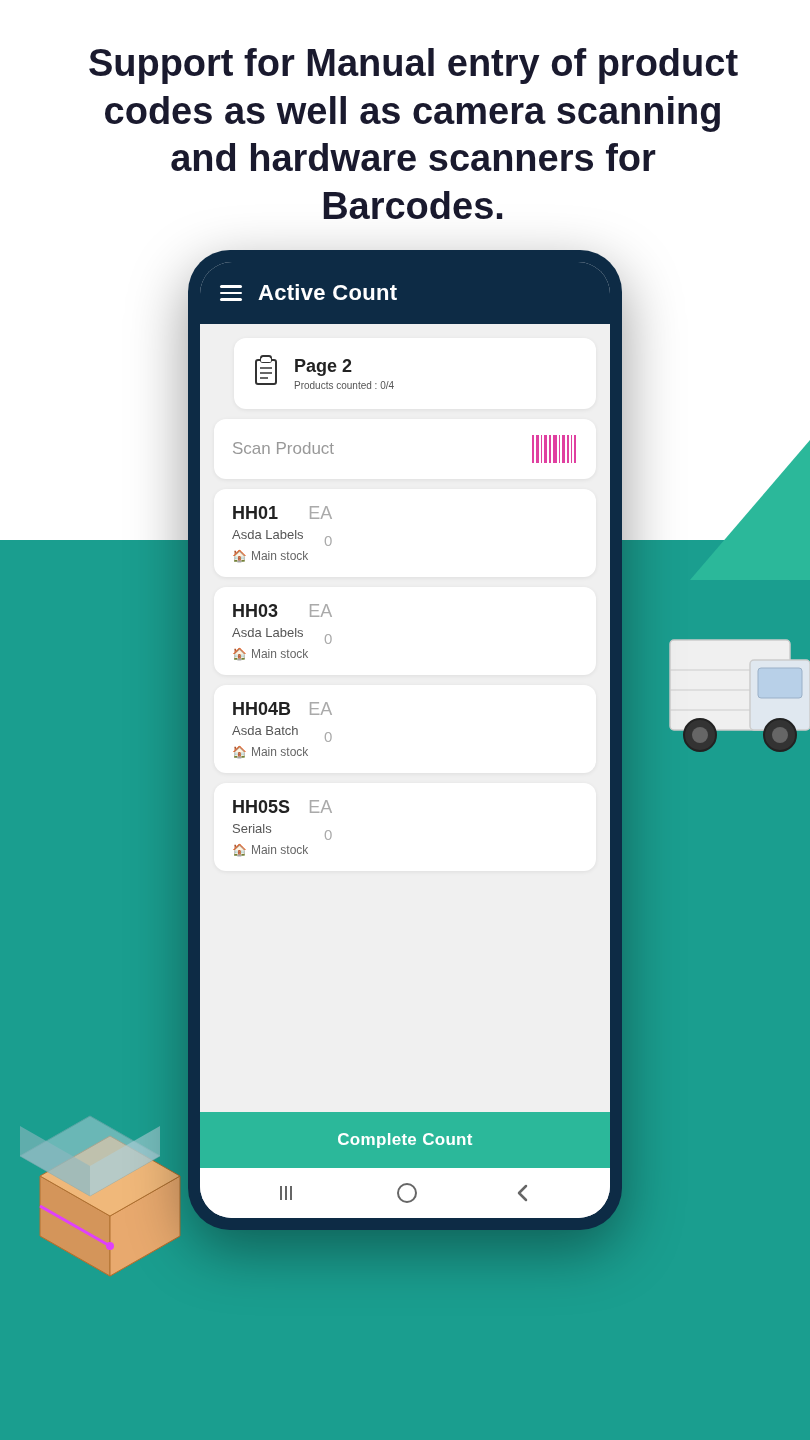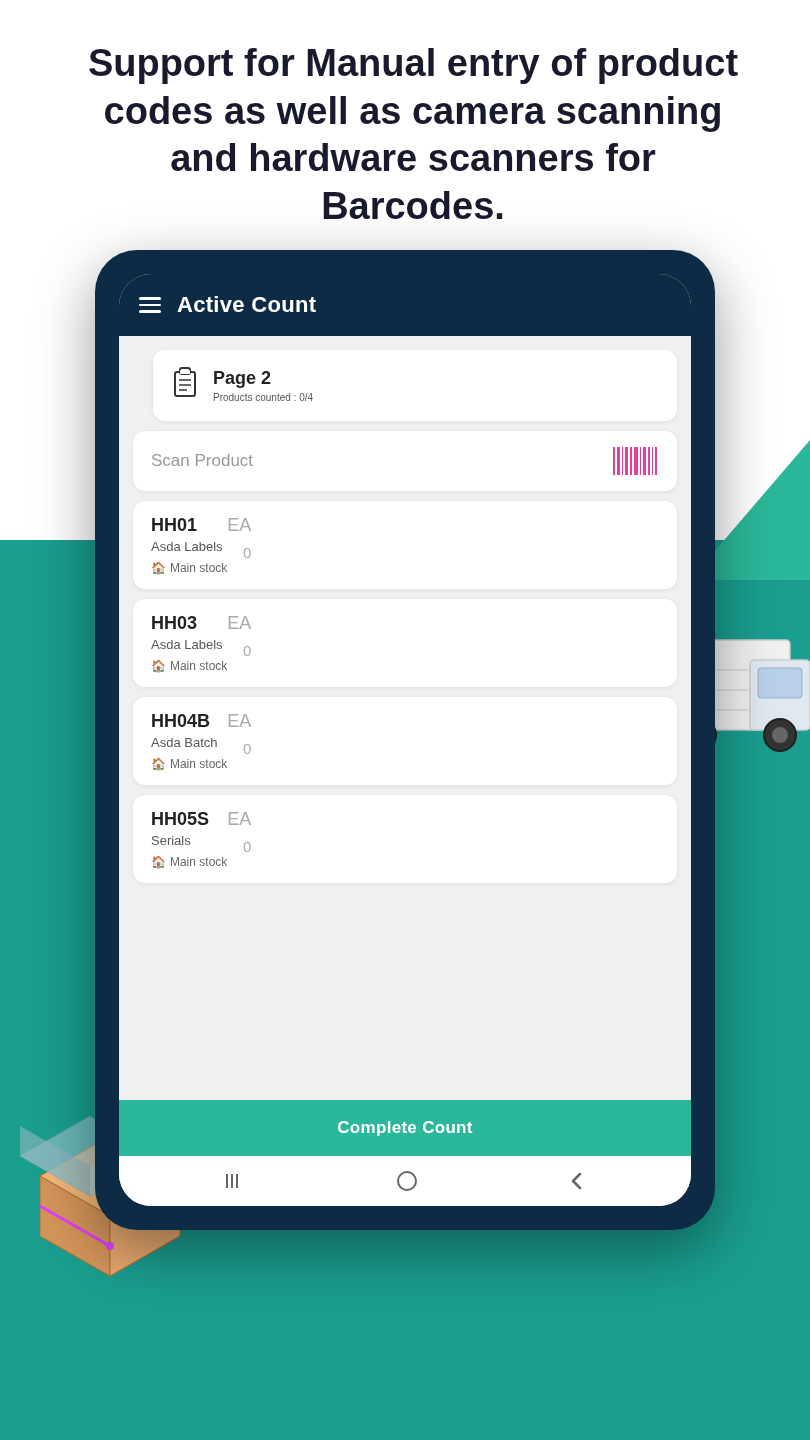--- a/index.html
+++ b/index.html
@@ -66,27 +66,27 @@
       color: #1a1a2e;
       line-height: 1.25;
     }
 
     
     .phone {
       position: absolute;
       top: 250px;
       left: 50%;
       transform: translateX(-50%);
-      width: 620px;
+      width: 434px;
       height: 980px;
       background: #0d2b45;
       border-radius: 42px;
       z-index: 10;
       box-shadow: 0 20px 60px rgba(0,0,0,0.4);
-      padding: 24px;
+      padding: 12px;
     }
 
     .phone-inner {
       width: 100%;
       height: 100%;
       background: #f0f0f0;
       border-radius: 32px;
       overflow: hidden;
       display: flex;
       flex-direction: column;

